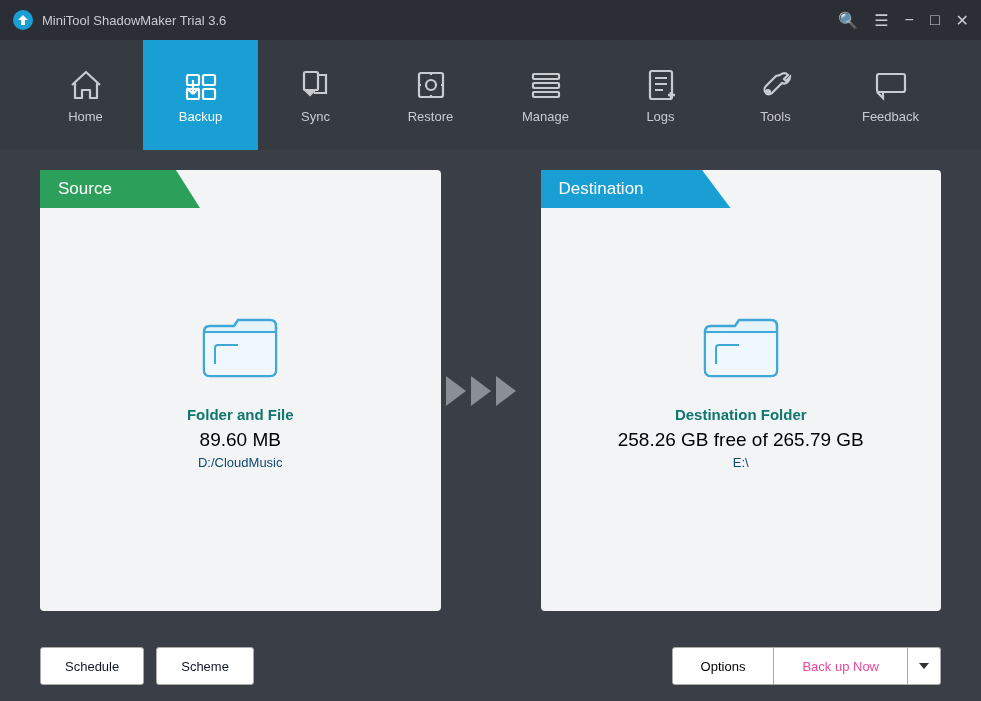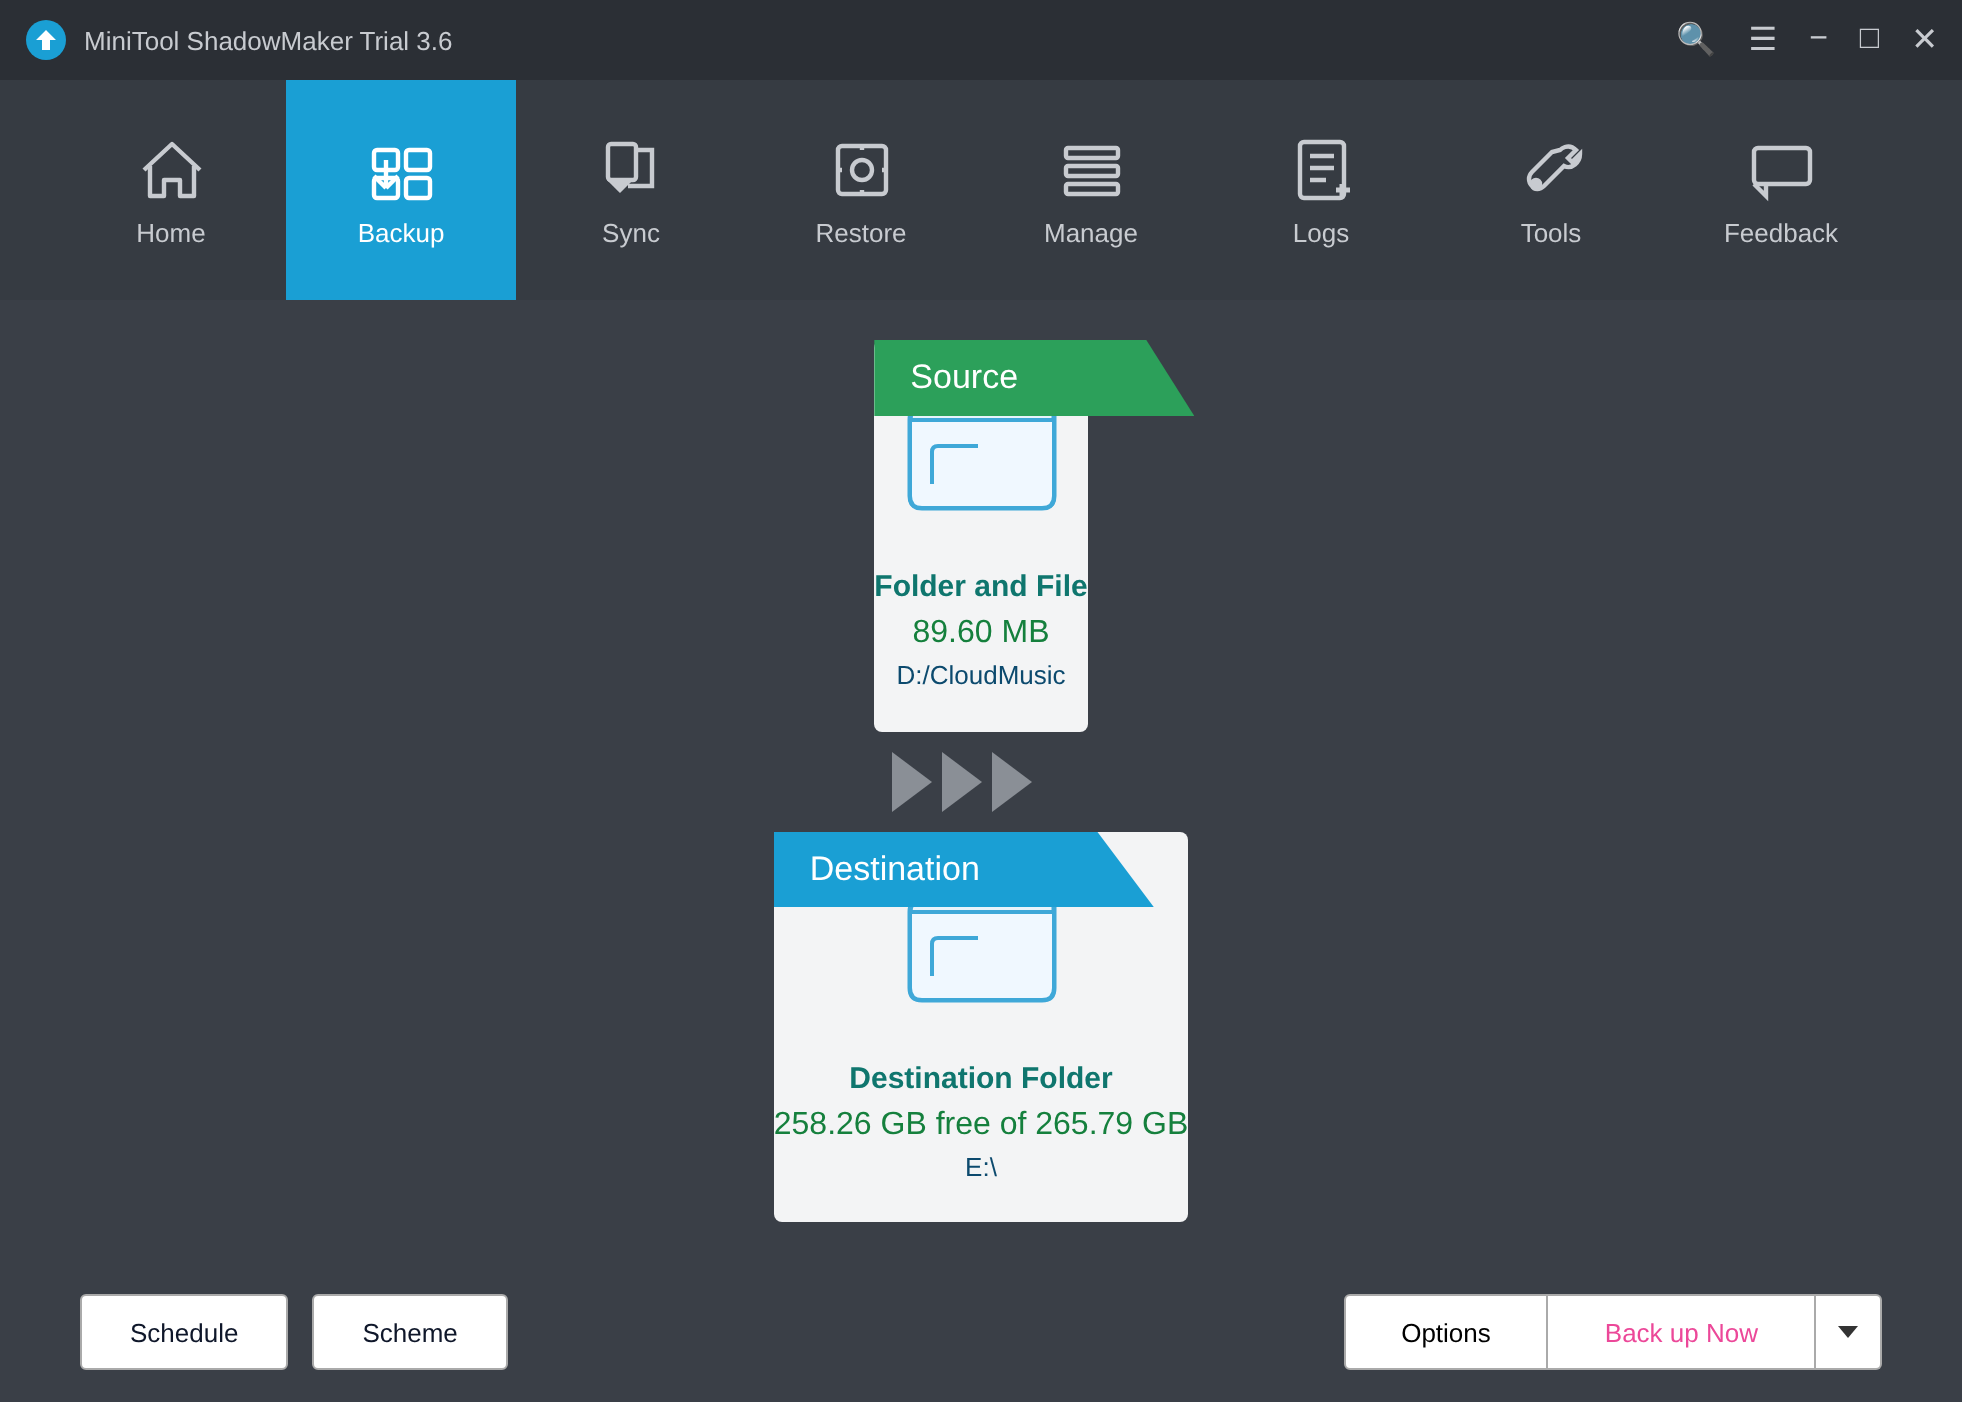--- a/index.html
+++ b/index.html
@@ -75,21 +75,20 @@
 
     
     #main {
       background: #3a3f47;
       height: calc(701px - 40px - 110px - 70px);
       display: flex;
       align-items: center;
       justify-content: center;
       gap: 0;
       padding: 20px 40px;
-      flex-direction: column;
     }
 
     
     .panel {
       flex: 1;
       background: #f3f4f5;
       border-radius: 4px;
       position: relative;
       height: 100%;
       display: flex;
@@ -127,22 +126,22 @@
     .panel-icon {
       margin-bottom: 20px;
     }
     .panel-title {
       font-size: 15px;
       font-weight: 700;
       color: #0f766e;
       margin-bottom: 6px;
     }
     .panel-size {
-      font-size: 16px;
-      color: #15803d;
+      font-size: 19px;
+      color: #000000;
       margin-bottom: 4px;
     }
     .panel-path {
       font-size: 13px;
       color: #0c4a6e;
     }
 
     
     #arrow-area {
       width: 100px;

